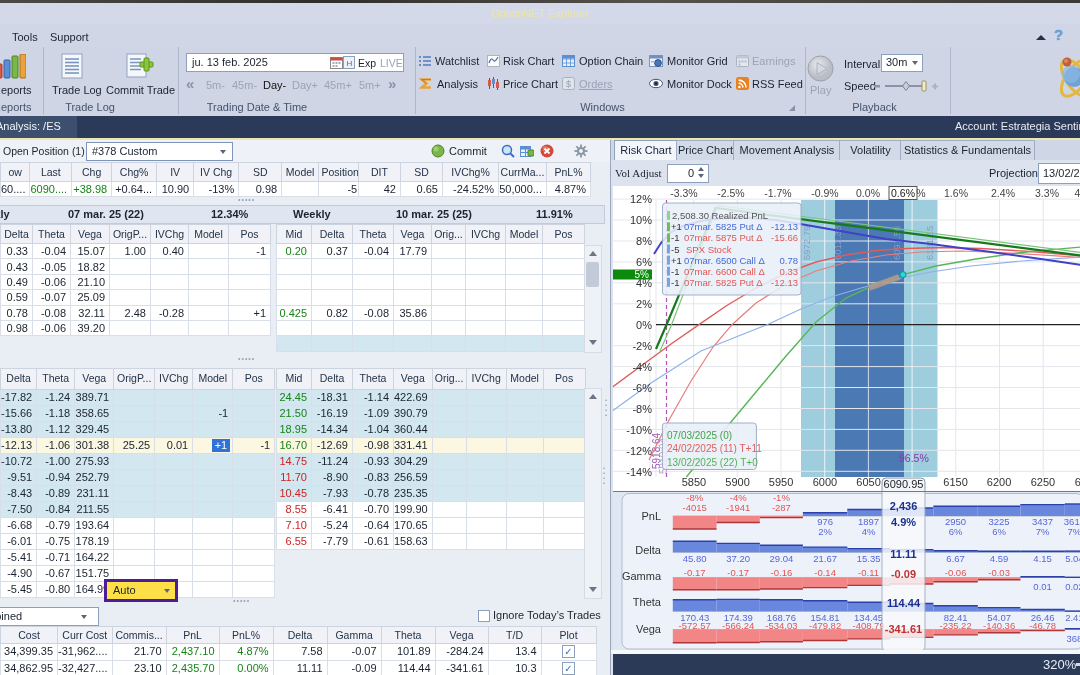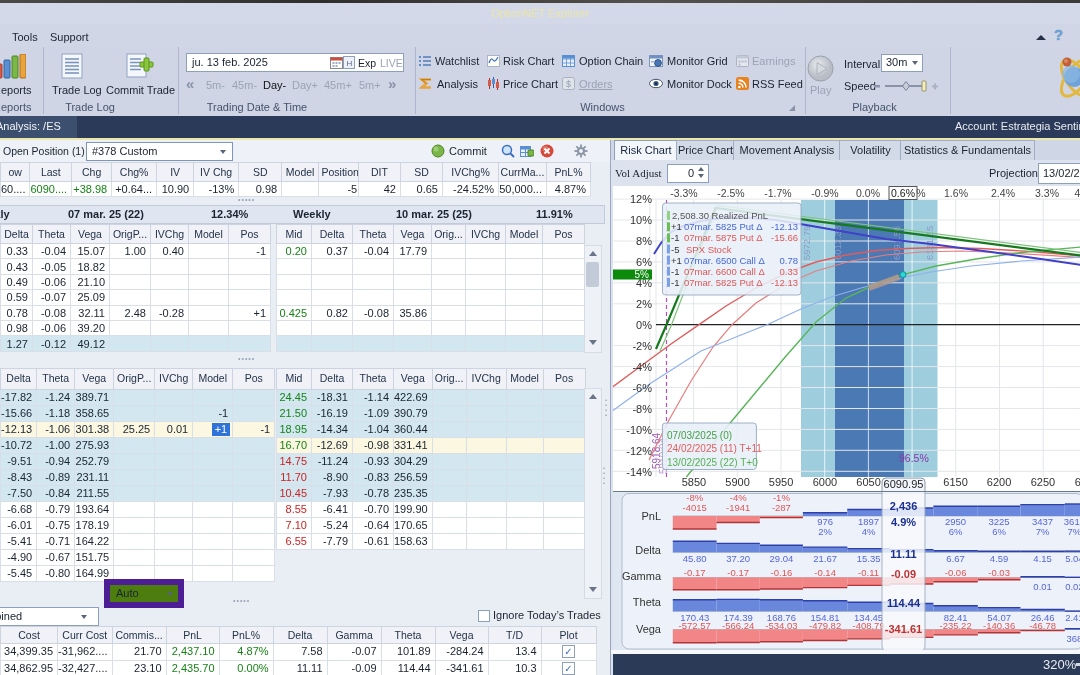--- a/index.html
+++ b/index.html
@@ -434,29 +434,20 @@
           </tr>
       <tr class="r1">
             <td>0.98</td>
             <td>-0.06</td>
             <td>39.20</td>
             <td></td>
             <td></td>
             <td></td>
             <td></td>
           </tr>
-      <tr class="r1 blu">
-            <td>1.27</td>
-            <td>-0.12</td>
-            <td>49.12</td>
-            <td></td>
-            <td></td>
-            <td></td>
-            <td></td>
-          </tr>
     </tbody>
       </table>
 
     <table class="grid" style="position:absolute;left:276px;top:84px;">
       <colgroup>
           <col style="width:35px">
           <col style="width:41px">
           <col style="width:41px">
           <col style="width:38px">
           <col style="width:34px">
@@ -587,20 +578,29 @@
           </tr>
       <tr class="blu">
             <td>-15.66</td>
             <td>-1.18</td>
             <td>358.65</td>
             <td></td>
             <td></td>
             <td>-1</td>
             <td></td>
           </tr>
+      <tr class="blu">
+            <td>-13.80</td>
+            <td>-1.12</td>
+            <td>329.45</td>
+            <td></td>
+            <td></td>
+            <td></td>
+            <td></td>
+          </tr>
       <tr class="yel">
             <td>-12.13</td>
             <td>-1.06</td>
             <td>301.38</td>
             <td>25.25</td>
             <td>0.01</td>
             <td class="mdl"><span class="chip">+1</span></td>
             <td>-1</td>
           </tr>
       <tr class="blu">
@@ -816,21 +816,21 @@
       <div class="abs" style="left:4px;top:5px;width:0;height:0;border-left:4px solid transparent;border-right:4px solid transparent;border-bottom:5px solid #6a7688;"></div>
 
       <div class="abs" style="left:4px;top:198px;width:0;height:0;border-left:4px solid transparent;border-right:4px solid transparent;border-top:5px solid #6a7688;"></div>
     </div>
 
     <div class="abs" style="left:233px;top:459px;width:18px;height:4px;color:#9aa4b8;font-size:7px;letter-spacing:1px;line-height:3px;">•••••</div>
     <div class="abs" style="left:-36px;top:467px;width:133px;height:17px;background:#fff;border:1px solid #8ca0bd;">
       <span class="abs" style="left:7px;top:2px;">Combined</span>
       <div class="abs" style="left:116px;top:7px;width:0;height:0;border-left:3.5px solid transparent;border-right:3.5px solid transparent;border-top:4px solid #5a6578;"></div>
     </div>
-    <div class="abs" style="left:104px;top:439px;width:68px;height:17px;background:#4d7c0f;border:6px solid #4c1d95;">
+    <div class="abs" style="left:104px;top:439px;width:68px;height:17px;background:#fde047;border:3px solid #4c1d95;">
       <span class="abs" style="left:6px;top:2px;">Auto</span>
       <div class="abs" style="left:57px;top:7px;width:0;height:0;border-left:3.5px solid transparent;border-right:3.5px solid transparent;border-top:4px solid #5a6578;"></div>
     </div>
     <div class="abs" style="left:478px;top:470px;width:10px;height:10px;background:#fff;border:1px solid #8ca0bd;"></div>
     <span class="abs" style="left:493px;top:469px;">Ignore Today’s Trades</span>
 
     <table class="grid grid17" style="position:absolute;left:0;top:486px;">
       <colgroup>
           <col style="width:57px">
           <col style="width:52px">

